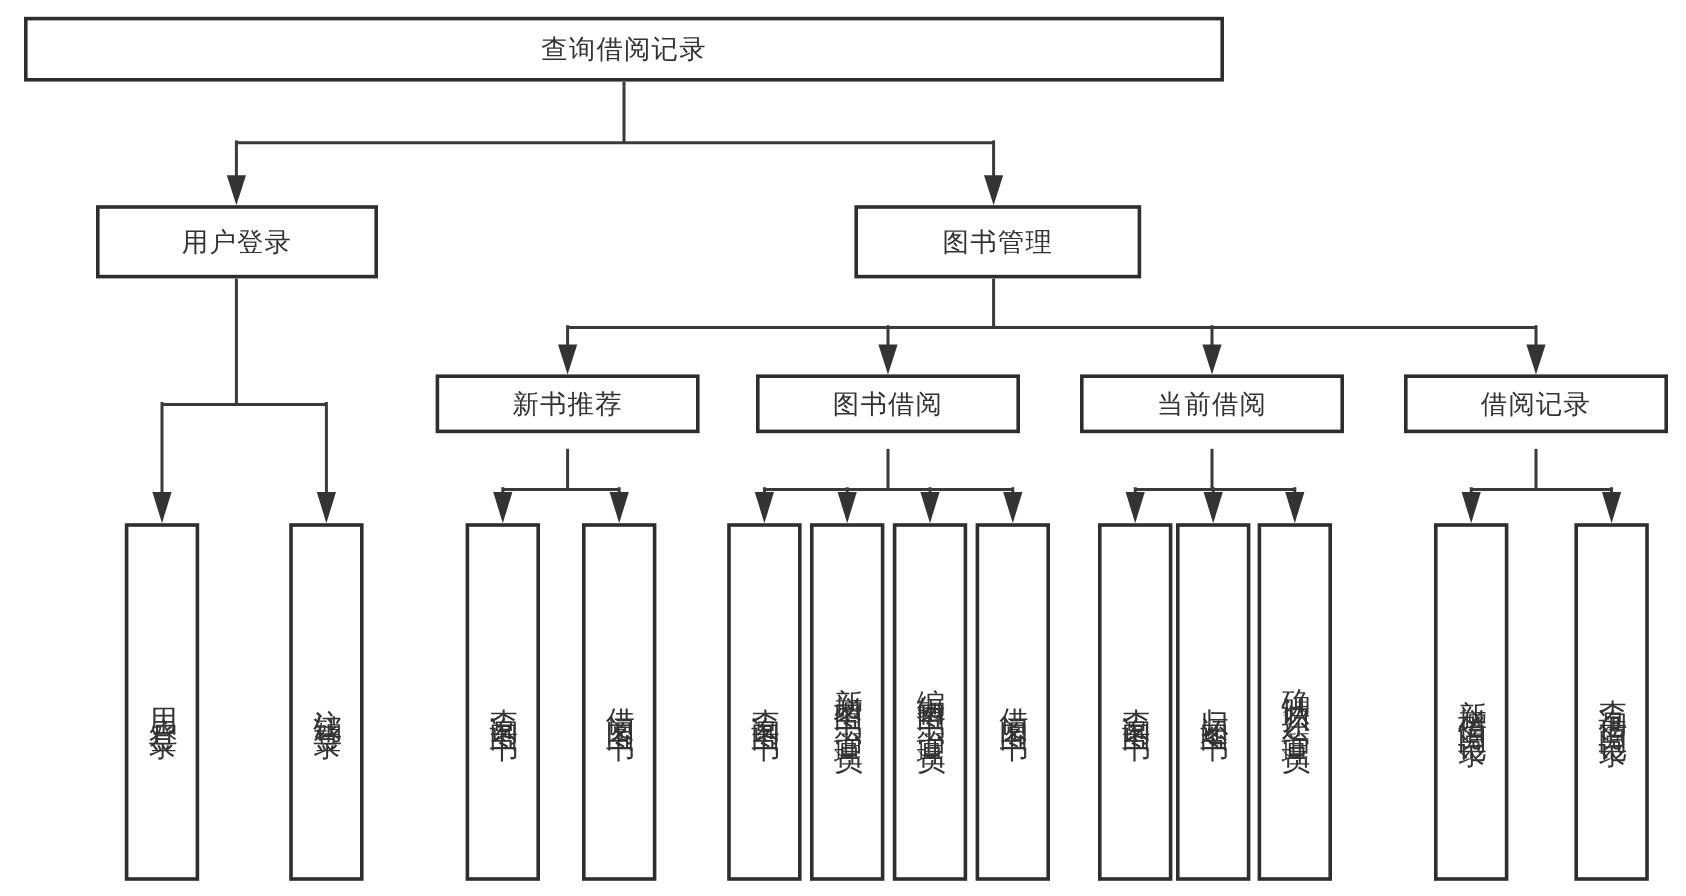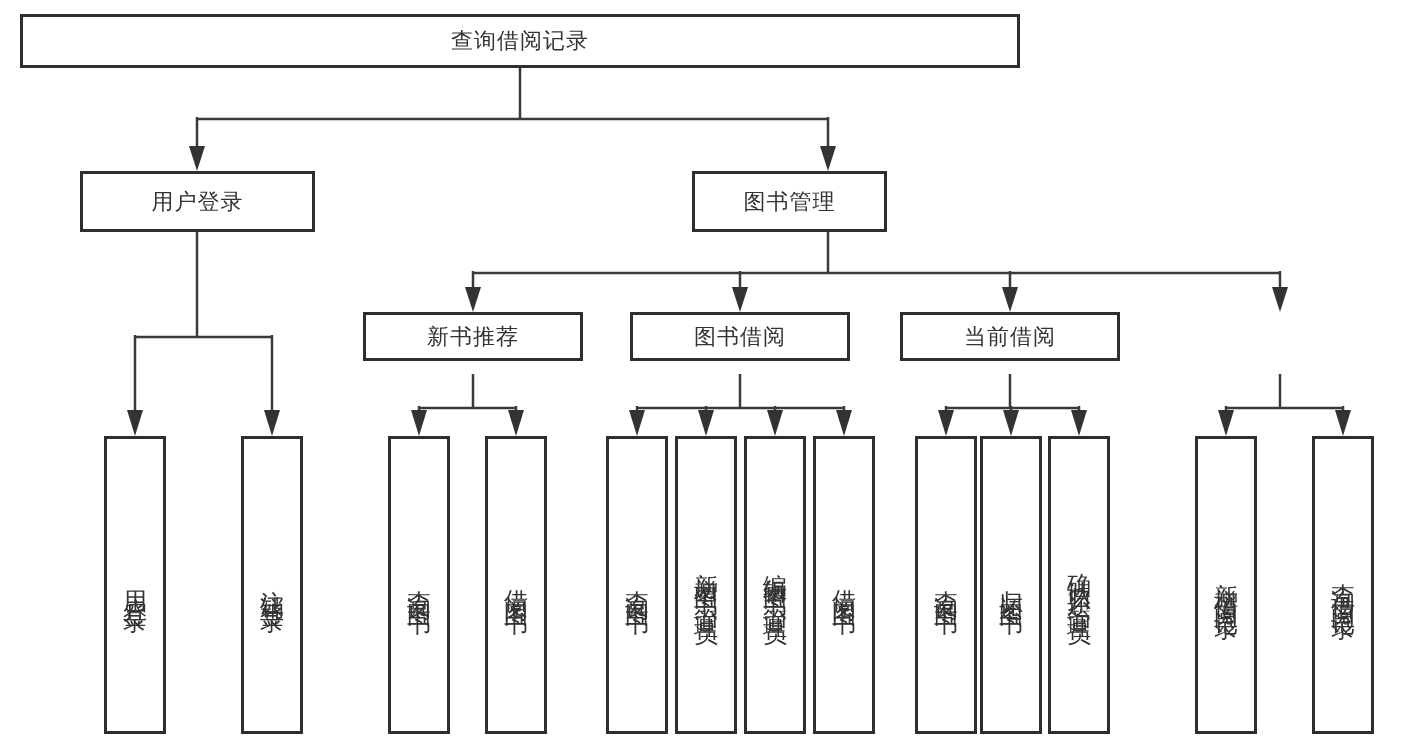--- a/index.html
+++ b/index.html
@@ -152,33 +152,36 @@
     </g>
   </svg>
 
   <div class="node hnode" style="left:20px; top:14px; width:1000px; height:54px;">
     <span>查询借阅记录</span>
   </div>
 
   <div class="node hnode" style="left:80px; top:171px; width:235px; height:61px;">
     <span>用户登录</span>
   </div>
-  <div class="node hnode" style="left:692px; top:171px; width:195px; height:61px;">
+  <div class="node hnode" style="left:712px; top:171px; width:239px; height:61px;">
     <span>图书管理</span>
   </div>
 
   <div class="node hnode lvl3" style="left:363px;">
     <span>新书推荐</span>
   </div>
   <div class="node hnode lvl3" style="left:630px;">
     <span>图书借阅</span>
   </div>
   <div class="node hnode lvl3" style="left:900px;">
     <span>当前借阅</span>
   </div>
+  <div class="node hnode lvl3" style="left:1170px;">
+    <span>借阅记录</span>
+  </div>
 
   <div class="node vnode" style="left:104px;">
     <span>用户登录</span>
   </div>
   <div class="node vnode" style="left:241px;">
     <span>注销登录</span>
   </div>
 
   <div class="node vnode" style="left:388px;">
     <span>查询图书</span>

